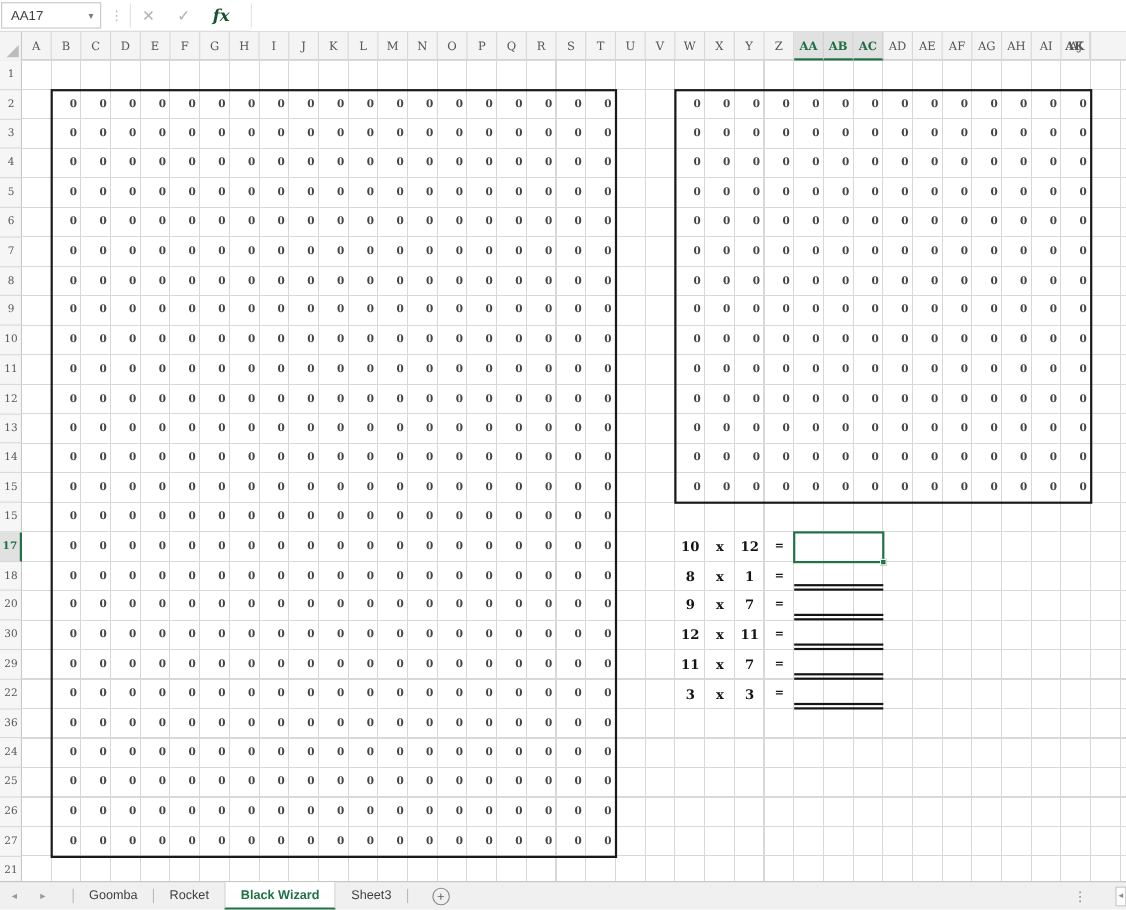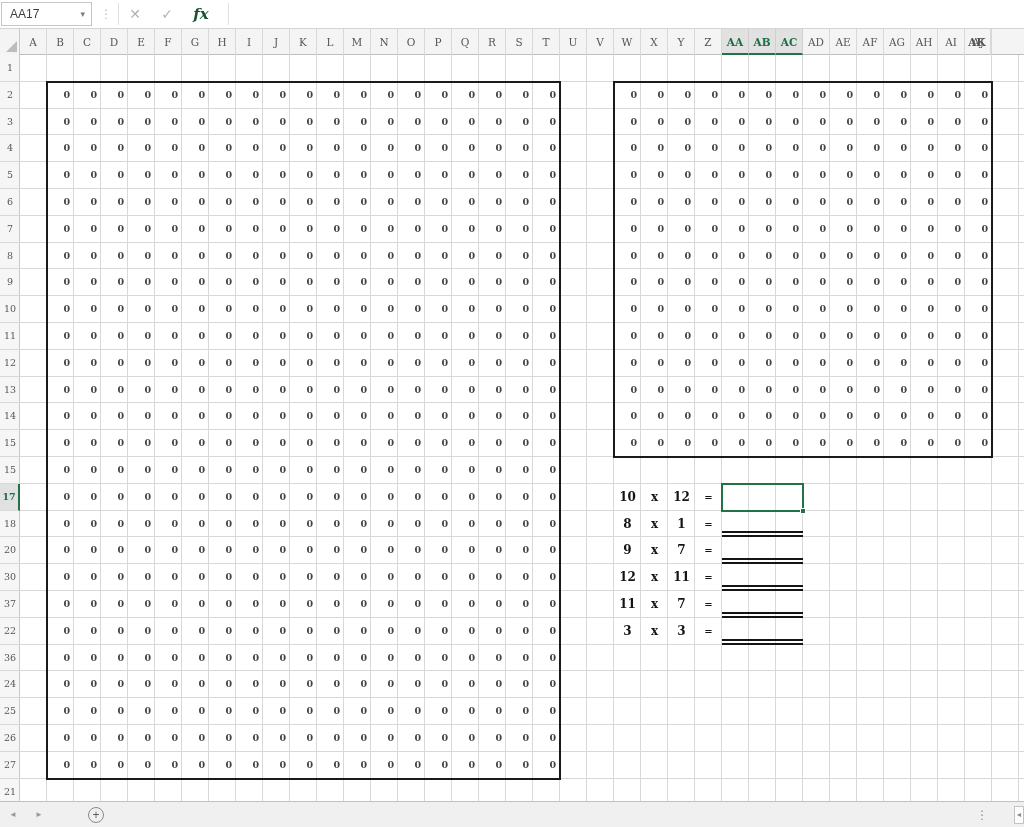--- a/index.html
+++ b/index.html
@@ -154,21 +154,21 @@
         <div class="rowhdr" style="top: 268px; height: 26.8px; line-height: 26.8px;">11</div>
         <div class="rowhdr" style="top: 294.8px; height: 26.8px; line-height: 26.8px;">12</div>
         <div class="rowhdr" style="top: 321.6px; height: 26.8px; line-height: 26.8px;">13</div>
         <div class="rowhdr" style="top: 348.4px; height: 26.8px; line-height: 26.8px;">14</div>
         <div class="rowhdr" style="top: 375.2px; height: 26.8px; line-height: 26.8px;">15</div>
         <div class="rowhdr" style="top: 402px; height: 26.8px; line-height: 26.8px;">15</div>
         <div class="rowhdr sel" style="top: 428.8px; height: 26.8px; line-height: 26.8px;">17</div>
         <div class="rowhdr" style="top: 455.6px; height: 26.8px; line-height: 26.8px;">18</div>
         <div class="rowhdr" style="top: 482.4px; height: 26.8px; line-height: 26.8px;">20</div>
         <div class="rowhdr" style="top: 509.2px; height: 26.8px; line-height: 26.8px;">30</div>
-        <div class="rowhdr" style="top: 536px; height: 26.8px; line-height: 26.8px;">37</div>
+        <div class="rowhdr" style="top: 536px; height: 26.8px; line-height: 26.8px;">29</div>
         <div class="rowhdr" style="top: 562.8px; height: 26.8px; line-height: 26.8px;">22</div>
         <div class="rowhdr" style="top: 589.6px; height: 26.8px; line-height: 26.8px;">36</div>
         <div class="rowhdr" style="top: 616.4px; height: 26.8px; line-height: 26.8px;">24</div>
         <div class="rowhdr" style="top: 643.2px; height: 26.8px; line-height: 26.8px;">25</div>
         <div class="rowhdr" style="top: 670px; height: 26.8px; line-height: 26.8px;">26</div>
         <div class="rowhdr" style="top: 696.8px; height: 26.8px; line-height: 26.8px;">27</div>
         <div class="rowhdr" style="top: 723.6px; height: 26.8px; line-height: 26.8px;">21</div>
       </div>
     <div class="corner">
         <div class="tri"></div>
@@ -898,19 +898,28 @@
         <div class="selection" style="left: 721px; top: 453.8px; width: 83px; height: 28.8px;">
           <div class="handle"></div>
         </div>
       </div>
   </div>
 
   <div class="tabbar">
     <div class="tabnav">◄</div>
     <div class="tabnav">►</div>
     <div style="width:14px"></div>
+    <div id="tabsHost" style="display:flex; align-items:stretch;">
+        <div class="tabsep"></div>
+        <div class="stab">Goomba</div>
+        <div class="tabsep"></div>
+        <div class="stab">Rocket</div>
+        <div class="stab active">Black Wizard</div>
+        <div class="stab">Sheet3</div>
+        <div class="tabsep"></div>
+      </div>
     <div class="addsheet">+</div>
     <div class="tab-spacer"></div>
     <div class="tabdots">⋮</div>
     <div class="scrollstub">◄</div>
   </div>
 
 </div>
 
 </body></html>

